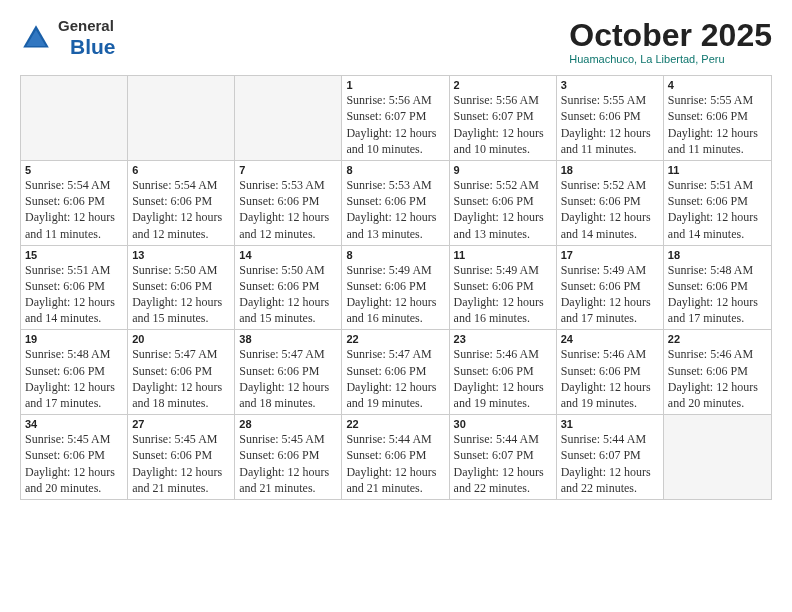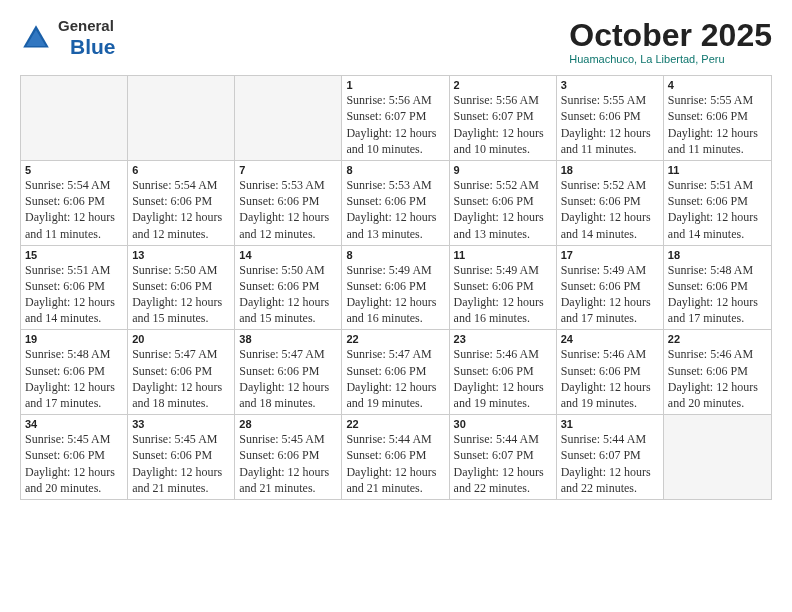--- a/index.html
+++ b/index.html
@@ -250,21 +250,21 @@
             <span class="day-num">22</span>
             <div class="cell-info">Sunrise: 5:46 AM<br>Sunset: 6:06 PM<br>Daylight: 12 hours and 20 minutes.</div>
           </div>
         </div>
         <div class="cal-row">
           <div class="cal-cell">
             <span class="day-num">34</span>
             <div class="cell-info">Sunrise: 5:45 AM<br>Sunset: 6:06 PM<br>Daylight: 12 hours and 20 minutes.</div>
           </div>
           <div class="cal-cell">
-            <span class="day-num">33</span>
+            <span class="day-num">27</span>
             <div class="cell-info">Sunrise: 5:45 AM<br>Sunset: 6:06 PM<br>Daylight: 12 hours and 21 minutes.</div>
           </div>
           <div class="cal-cell">
             <span class="day-num">28</span>
             <div class="cell-info">Sunrise: 5:45 AM<br>Sunset: 6:06 PM<br>Daylight: 12 hours and 21 minutes.</div>
           </div>
           <div class="cal-cell">
             <span class="day-num">22</span>
             <div class="cell-info">Sunrise: 5:44 AM<br>Sunset: 6:06 PM<br>Daylight: 12 hours and 21 minutes.</div>
           </div>

